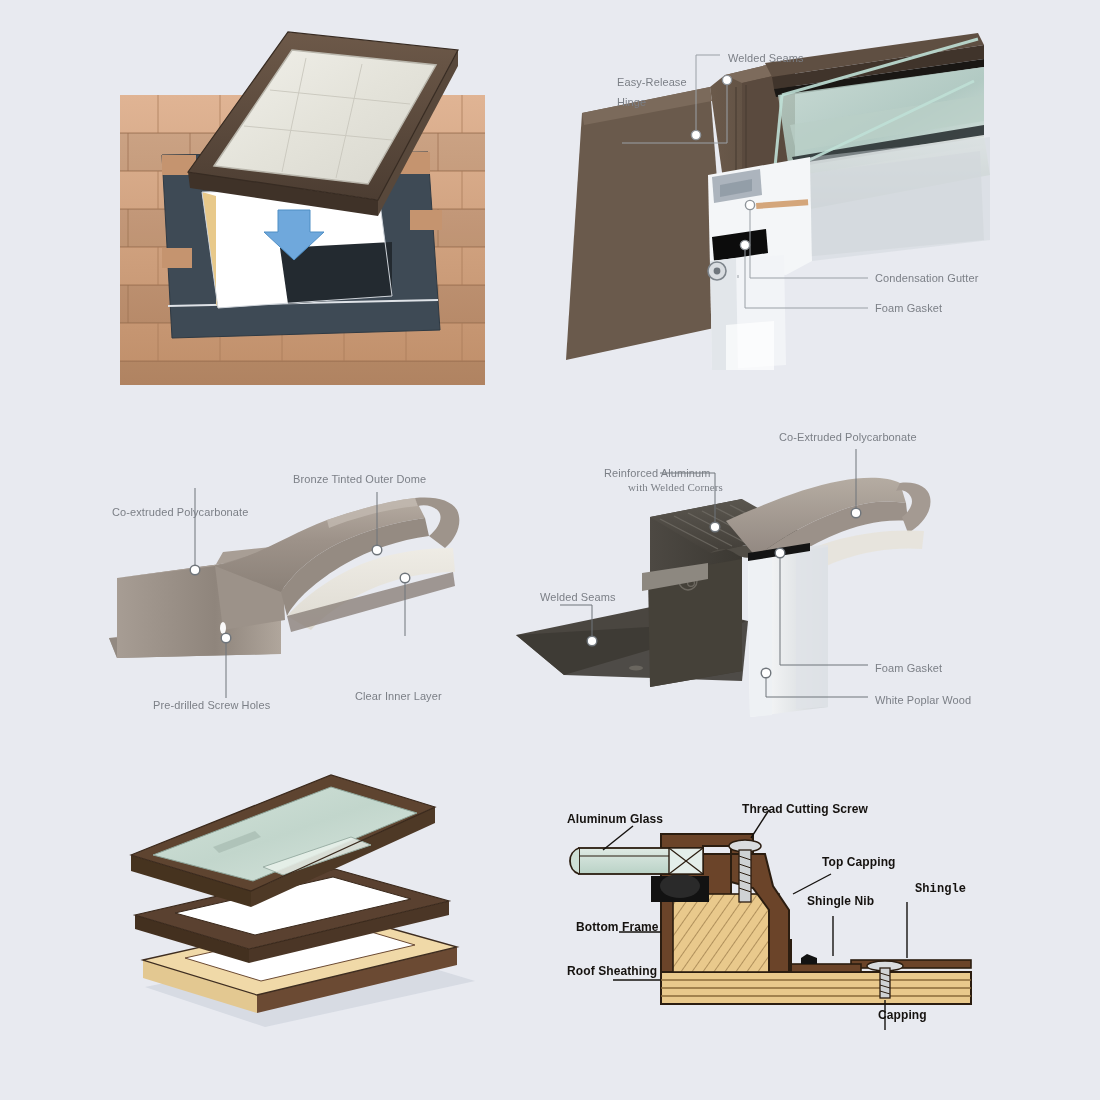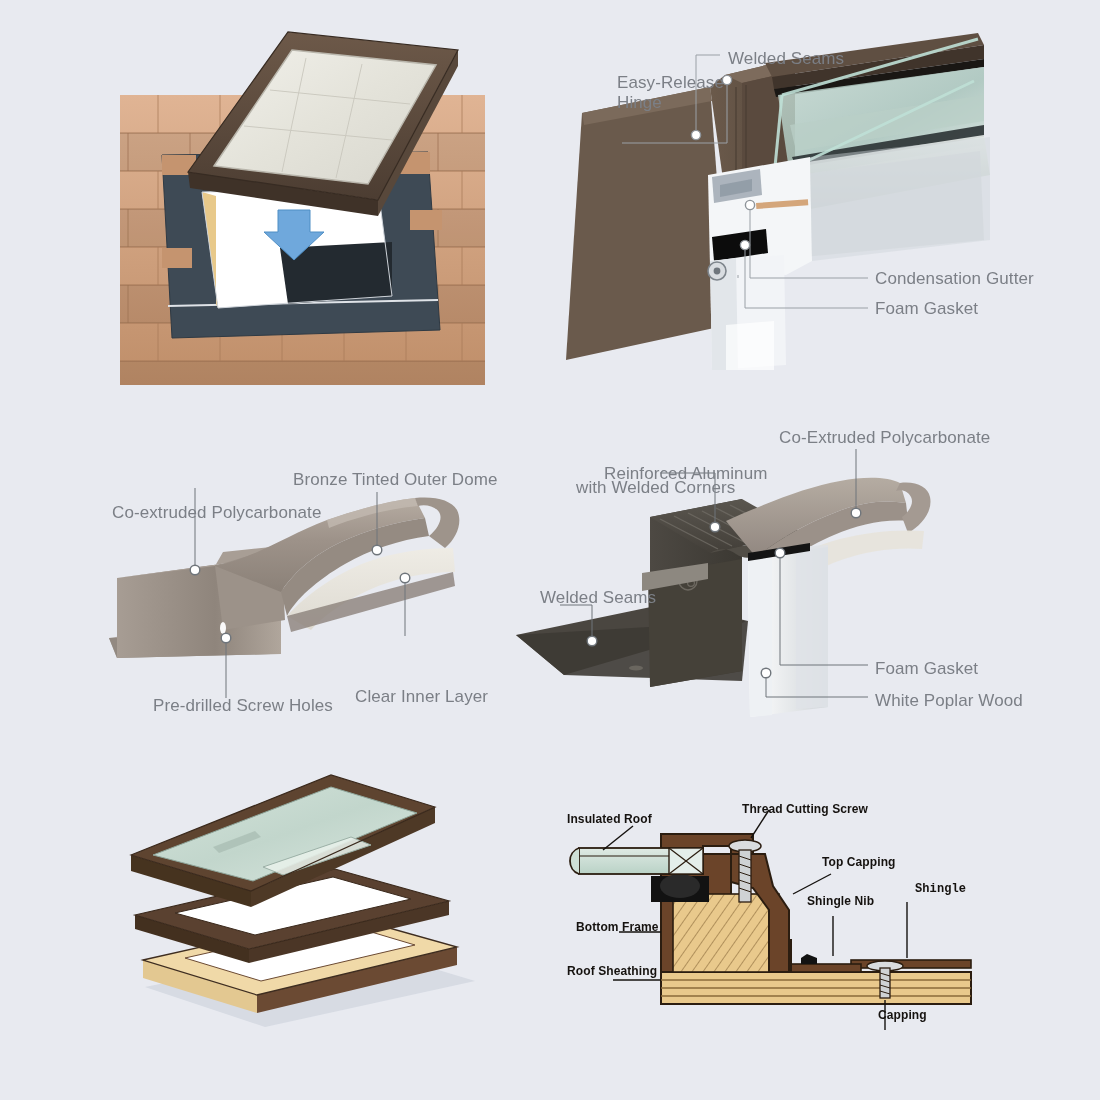--- a/index.html
+++ b/index.html
@@ -7,21 +7,21 @@
     width:1100px;height:1100px;
     background:#e8eaf0;
     font-family:"Liberation Sans",sans-serif;
     overflow:hidden;
   }
   #stage{position:relative;width:1100px;height:1100px;}
   .panel{position:absolute;}
   .lbl{
     position:absolute;
     color:#7b7f86;
-    font-size:17px;
+    font-size:11px;
     font-family:"Liberation Sans",sans-serif;
     letter-spacing:.1px;
     line-height:13.5px;
     white-space:pre;
   }
   .lbl.dark{color:#15120f;font-weight:bold;font-size:12px;}
   svg{display:block;overflow:visible;}
 </style>
 </head>
 <body>
@@ -503,26 +503,26 @@
   <div class="lbl" style="left:875px;top:272px;">Condensation Gutter</div>
   <div class="lbl" style="left:875px;top:302px;">Foam Gasket</div>
 
   <div class="lbl" style="left:293px;top:473px;">Bronze Tinted Outer Dome</div>
   <div class="lbl" style="left:112px;top:506px;">Co-extruded Polycarbonate</div>
   <div class="lbl" style="left:355px;top:646px;margin-top:44px;">Clear Inner Layer</div>
   <div class="lbl" style="left:153px;top:699px;">Pre-drilled Screw Holes</div>
 
   <div class="lbl" style="left:779px;top:431px;">Co-Extruded Polycarbonate</div>
   <div class="lbl" style="left:604px;top:467px;">Reinforced Aluminum</div>
-  <div class="lbl" style="left:576px;top:481px;">with Welded Corners</div>
+  <div class="lbl" style="left:628px;top:481px;font-family:Liberation Serif, serif;">with Welded Corners</div>
   <div class="lbl" style="left:540px;top:591px;">Welded Seams</div>
   <div class="lbl" style="left:875px;top:662px;">Foam Gasket</div>
   <div class="lbl" style="left:875px;top:694px;">White Poplar Wood</div>
 
-  <div class="lbl dark" style="left:567px;top:813px;">Insulated Roof</div>
+  <div class="lbl dark" style="left:567px;top:813px;">Aluminum Glass</div>
   <div class="lbl dark" style="left:742px;top:803px;">Thread Cutting Screw</div>
   <div class="lbl dark" style="left:822px;top:856px;">Top Capping</div>
   <div class="lbl dark" style="left:807px;top:895px;">Shingle Nib</div>
   <div class="lbl dark" style="left:915px;top:883px;font-family:Liberation Mono, monospace;">Shingle</div>
   <div class="lbl dark" style="left:576px;top:921px;">Bottom Frame</div>
   <div class="lbl dark" style="left:567px;top:965px;">Roof Sheathing</div>
   <div class="lbl dark" style="left:878px;top:1009px;">Capping</div>
 
 </div>
 

